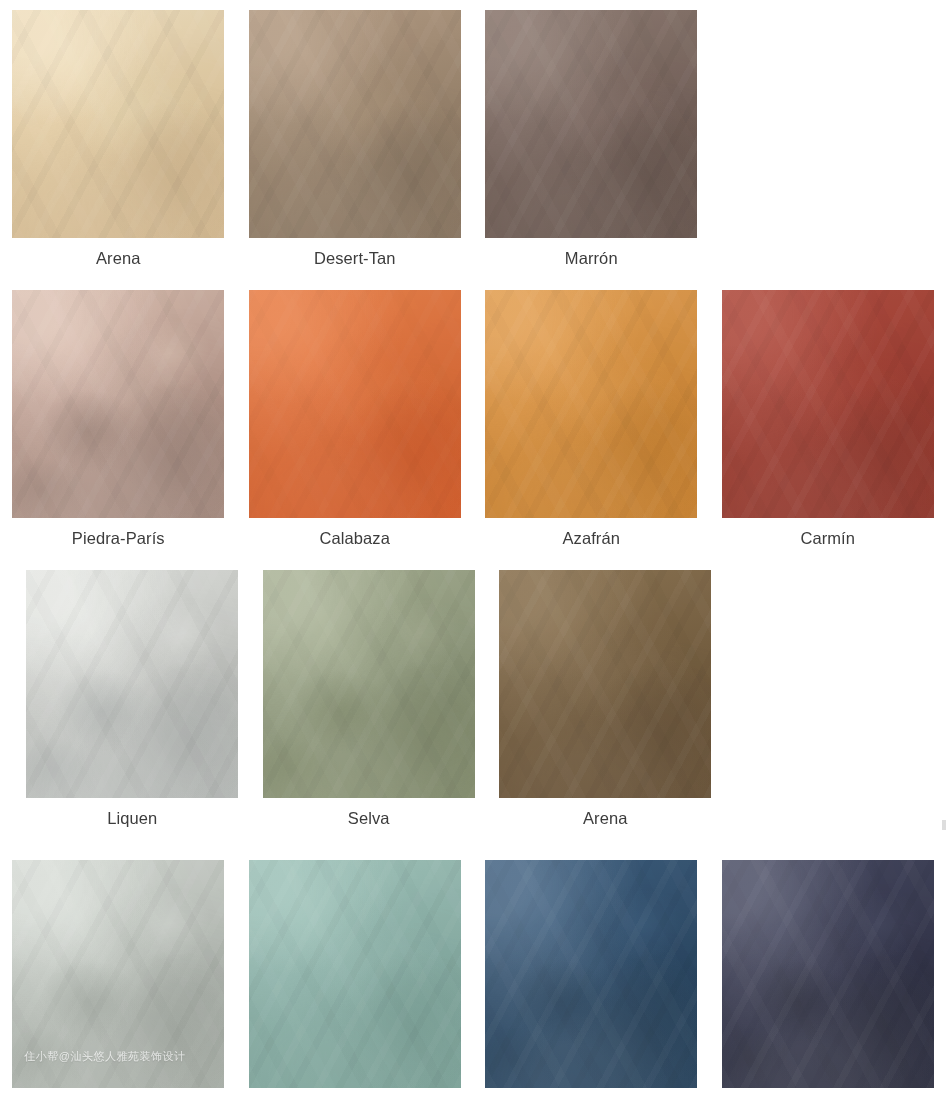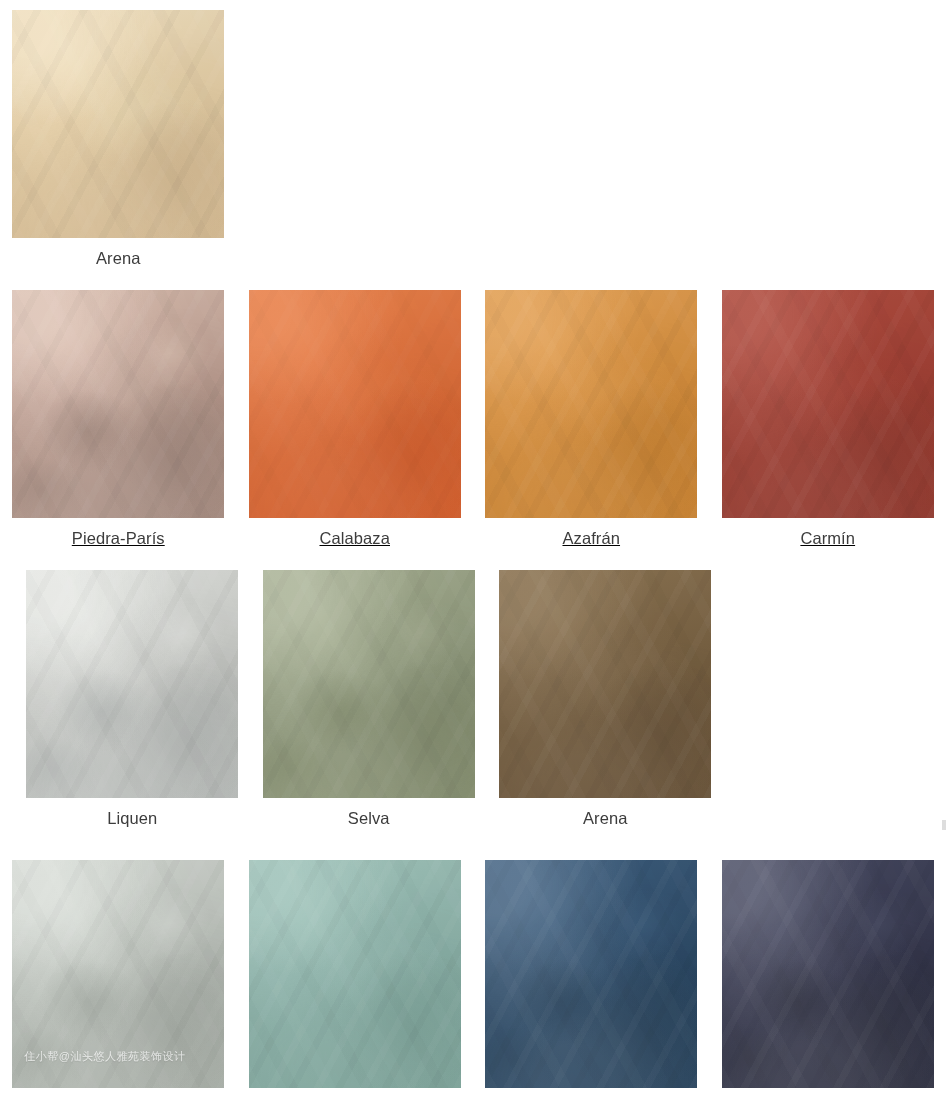--- a/index.html
+++ b/index.html
@@ -114,23 +114,39 @@
 
   <div class="swatch-row" style="top:10px;">
     <div class="swatch-cell">
       <div class="swatch-chip" style="background: rgb(230, 207, 166);">
         <div class="tex" style="background-image: radial-gradient(70% 55% at 22% 16%, rgb(240, 224, 192) 0%, rgba(0, 0, 0, 0) 62%), radial-gradient(62% 58% at 78% 74%, rgb(214, 187, 146) 0%, rgba(0, 0, 0, 0) 60%), radial-gradient(55% 45% at 58% 42%, rgb(233, 214, 175) 0%, rgba(0, 0, 0, 0) 58%), linear-gradient(168deg, rgb(240, 224, 192) 0%, rgb(230, 207, 166) 46%, rgb(214, 187, 146) 100%);"></div>
         <div class="streak"></div>
         <div class="grain"></div>
       </div>
       <div class="swatch-label">Arena</div>
     </div>
-  </div>
-
-  <div class="swatch-row" style="top:290px;text-decoration:underline;">
+    <div class="swatch-cell">
+      <div class="swatch-chip" style="background: rgb(160, 138, 114);">
+        <div class="tex" style="background-image: radial-gradient(70% 55% at 22% 16%, rgb(180, 156, 132) 0%, rgba(0, 0, 0, 0) 62%), radial-gradient(62% 58% at 78% 74%, rgb(139, 119, 98) 0%, rgba(0, 0, 0, 0) 60%), radial-gradient(55% 45% at 58% 42%, rgb(168, 145, 119) 0%, rgba(0, 0, 0, 0) 58%), linear-gradient(168deg, rgb(180, 156, 132) 0%, rgb(160, 138, 114) 46%, rgb(139, 119, 98) 100%);"></div>
+        <div class="streak"></div>
+        <div class="grain"></div>
+      </div>
+      <div class="swatch-label">Desert-Tan</div>
+    </div>
+    <div class="swatch-cell">
+      <div class="swatch-chip" style="background: rgb(123, 104, 96);">
+        <div class="tex" style="background-image: radial-gradient(70% 55% at 22% 16%, rgb(141, 122, 113) 0%, rgba(0, 0, 0, 0) 62%), radial-gradient(62% 58% at 78% 74%, rgb(106, 88, 80) 0%, rgba(0, 0, 0, 0) 60%), radial-gradient(55% 45% at 58% 42%, rgb(130, 110, 102) 0%, rgba(0, 0, 0, 0) 58%), linear-gradient(168deg, rgb(141, 122, 113) 0%, rgb(123, 104, 96) 46%, rgb(106, 88, 80) 100%);"></div>
+        <div class="streak"></div>
+        <div class="grain"></div>
+      </div>
+      <div class="swatch-label">Marrón</div>
+    </div>
+  </div>
+
+  <div class="swatch-row" style="top:290px;">
     <div class="swatch-cell">
       <div class="swatch-chip" style="background: rgb(198, 166, 153);">
         <div class="tex" style="background-image: radial-gradient(34% 26% at 36% 62%, rgb(169, 141, 129) 0%, rgba(0, 0, 0, 0) 70%), radial-gradient(28% 22% at 74% 28%, rgb(220, 192, 177) 0%, rgba(0, 0, 0, 0) 72%), radial-gradient(30% 20% at 14% 88%, rgb(169, 141, 129) 0%, rgba(0, 0, 0, 0) 74%), radial-gradient(70% 55% at 22% 16%, rgb(220, 192, 177) 0%, rgba(0, 0, 0, 0) 62%), radial-gradient(62% 58% at 78% 74%, rgb(169, 141, 129) 0%, rgba(0, 0, 0, 0) 60%), radial-gradient(55% 45% at 58% 42%, rgb(205, 176, 162) 0%, rgba(0, 0, 0, 0) 58%), linear-gradient(168deg, rgb(220, 192, 177) 0%, rgb(198, 166, 153) 46%, rgb(169, 141, 129) 100%);"></div>
         <div class="streak"></div>
         <div class="grain" style="opacity: 0.85;"></div>
       </div>
       <div class="swatch-label">Piedra-París</div>
     </div>
     <div class="swatch-cell">
       <div class="swatch-chip" style="background: rgb(224, 113, 60);">

